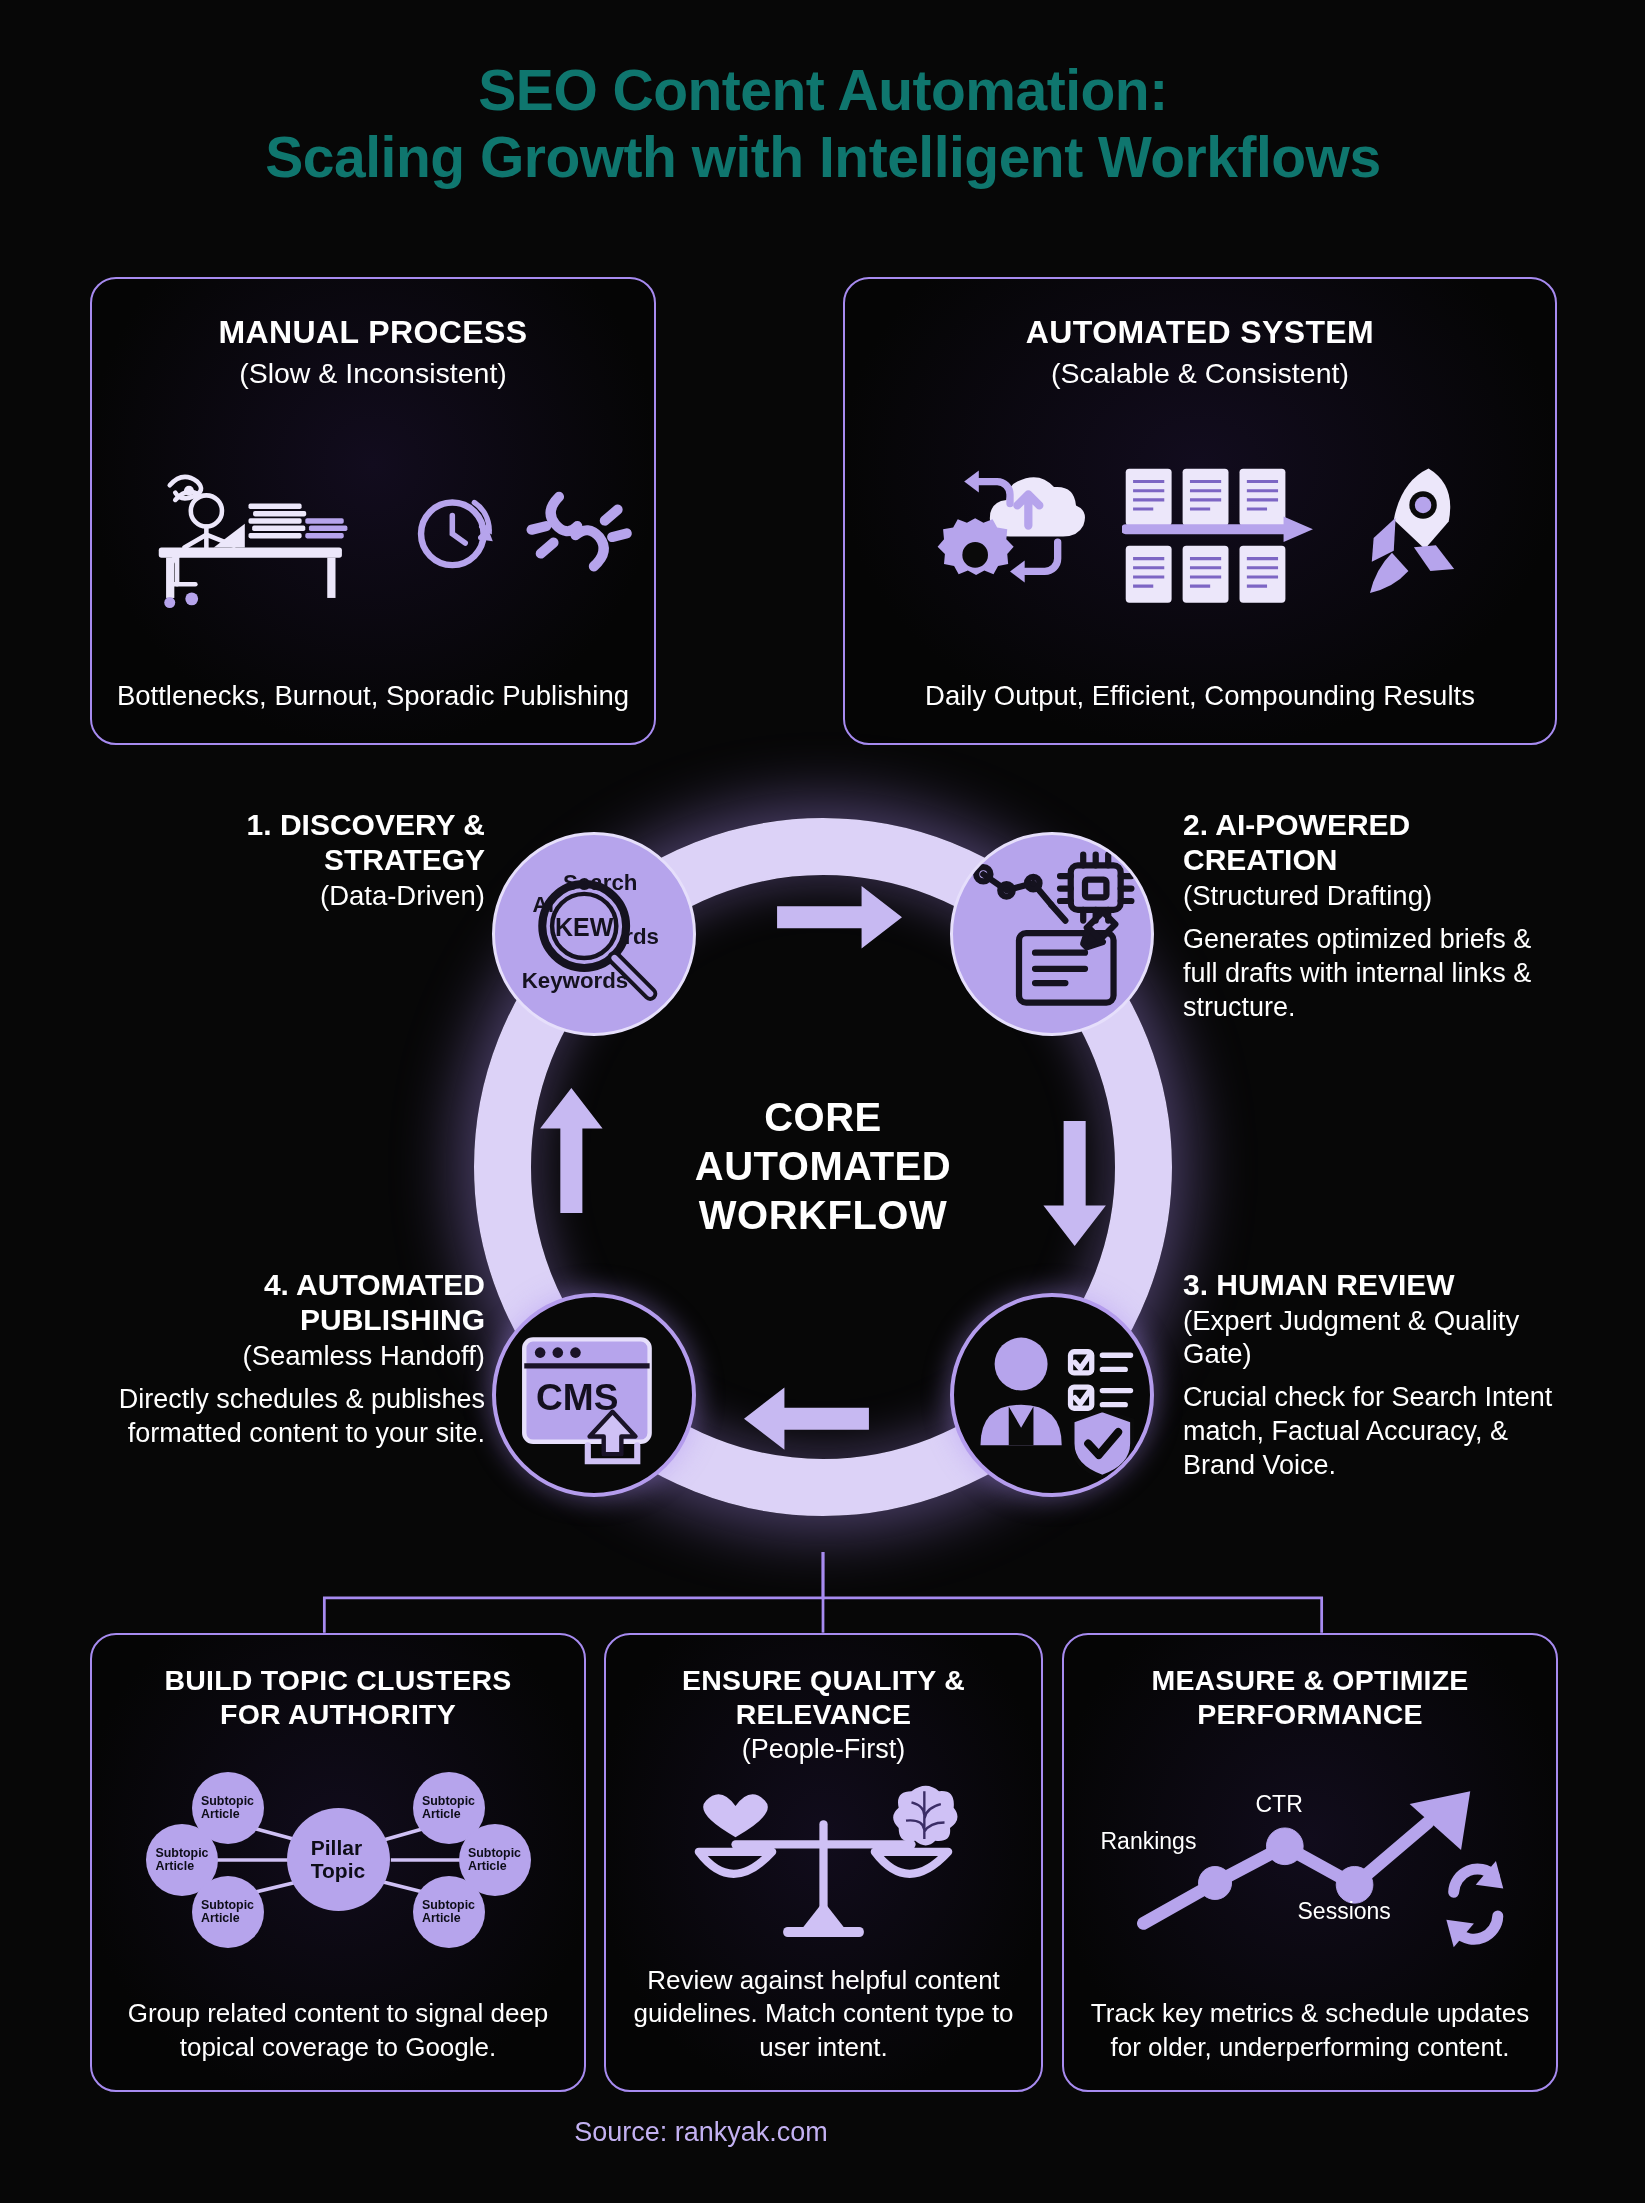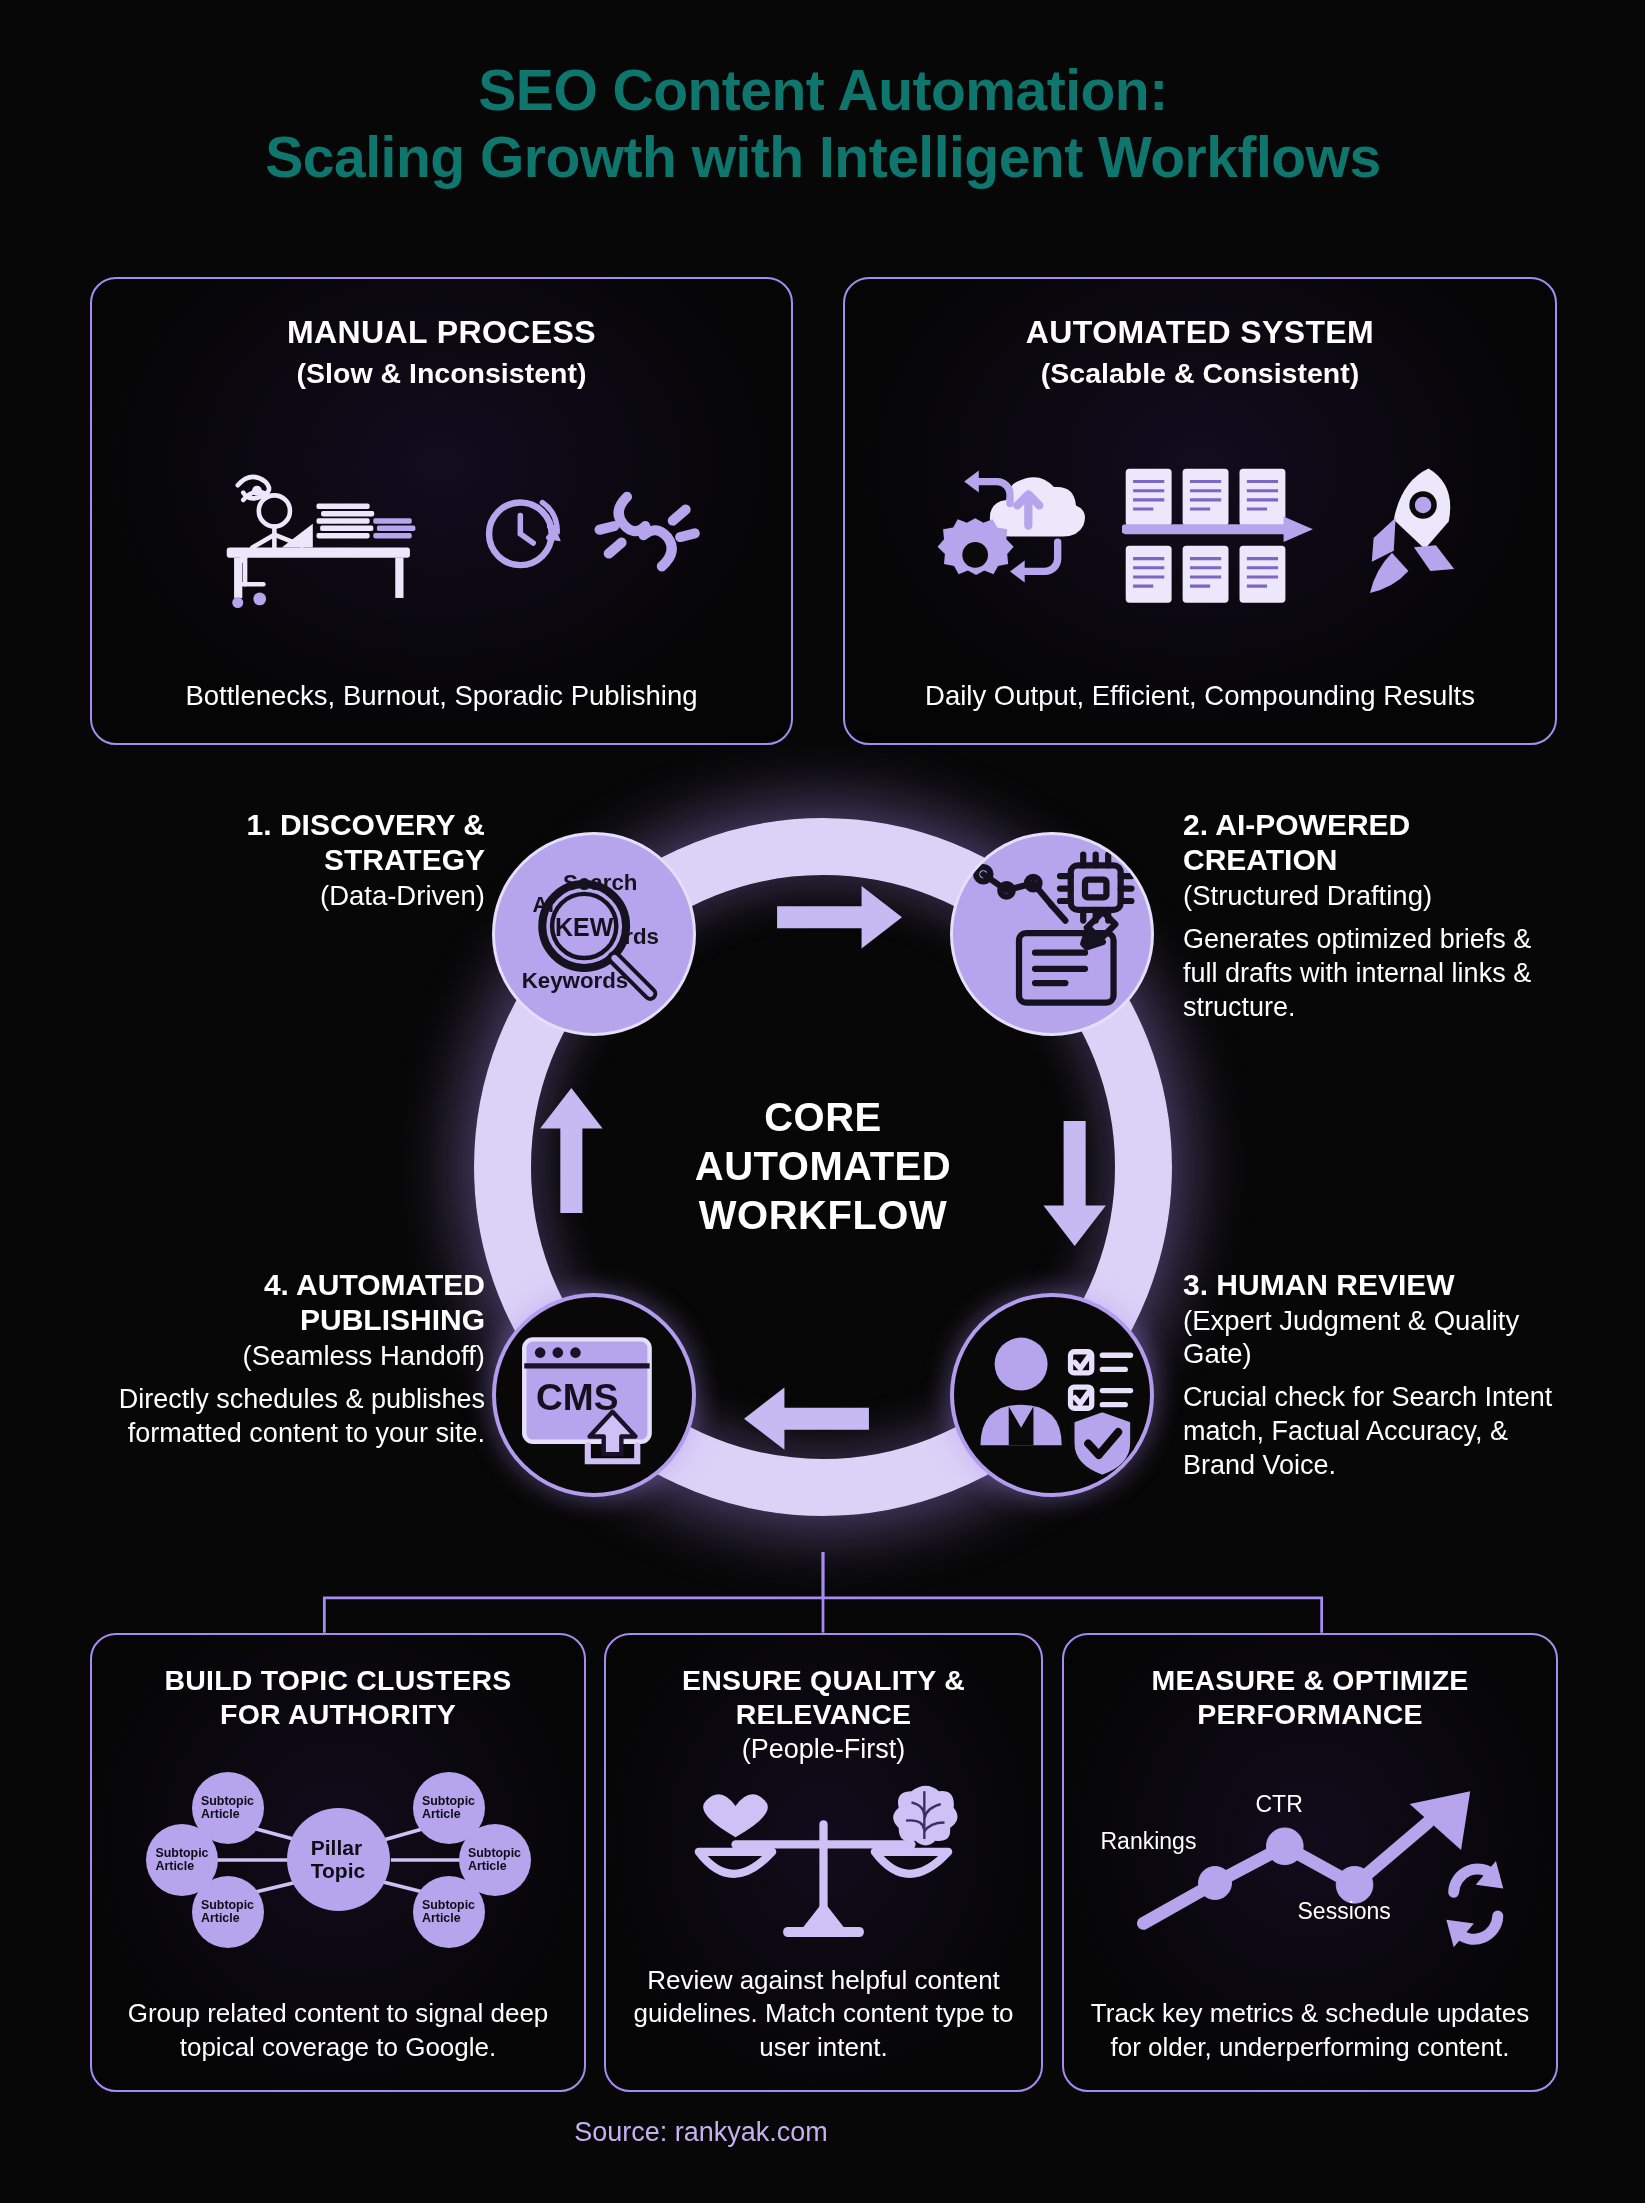--- a/index.html
+++ b/index.html
@@ -19,27 +19,27 @@
     line-height: 1.17; letter-spacing: -0.5px; color: #0f766e;
   }
   .title .l2 { display: block; }
 
   
   .cmp-panel {
     position: absolute; top: 277px; height: 468px;
     border: 2.8px solid #a78bf0; border-radius: 26px;
     background: radial-gradient(ellipse at 50% 40%, #120c1e 0%, #050505 72%);
   }
-  #cmp-left  { left: 90px;  width: 703px; }
+  #cmp-left  { left: 90px;  width: 566px; }
   #cmp-right { left: 843px; width: 714px; }
   .cmp-title {
     text-align: center; font-size: 32px; font-weight: bold;
     margin-top: 35px; letter-spacing: 0.4px;
   }
-  .cmp-sub { text-align: center; font-size: 28.5px; margin-top: 5.5px; font-weight: 700; }
+  .cmp-sub { text-align: center; font-size: 28.5px; margin-top: 5.5px; font-weight: 400; }
   .cmp-caption {
     position: absolute; bottom: 31px; left: 0; width: 100%;
     text-align: center; font-size: 27.5px; font-weight: 400;
   }
   .cmp-art {
     position: absolute; left: 0; right: 0; top: 138px; height: 230px;
     display: flex; align-items: center; justify-content: center; gap: 24px;
   }
 
   

